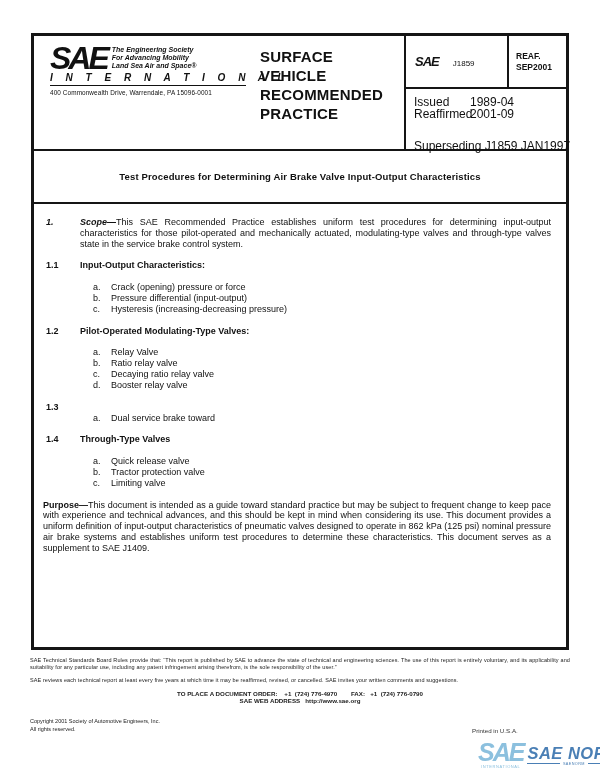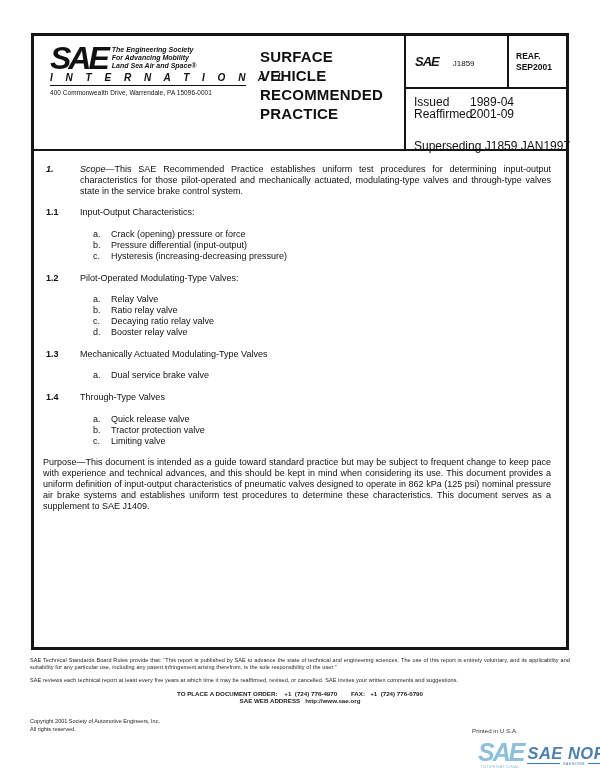--- a/index.html
+++ b/index.html
@@ -36,21 +36,21 @@
   .superseding { margin-top:21px; white-space:nowrap; }
   
   .titlebar { height:53px; border-bottom:2px solid #151515; display:flex; align-items:center;
               justify-content:center; font-weight:bold; font-size:9.5px; letter-spacing:0.15px; flex-shrink:0; }
   
   .docbody { flex:1; padding:13px 15px 0 9px; font-size:9px; line-height:10.8px; }
   .sec { display:flex; margin-bottom:11px; }
   .sec-num { width:37px; flex-shrink:0; font-weight:bold; padding-left:3px; }
   .italic { font-style:italic; }
   .sec-body { flex:1; text-align:justify; }
-  .sec-title { font-weight:normal; }
+  .sec-title { font-weight:bold; }
   .items { margin-top:11px; margin-left:13px; }
   .item { display:flex; }
   .item-letter { width:18px; flex-shrink:0; }
   
   .footer { position:absolute; left:30px; top:657px; width:540px; font-size:5.5px; line-height:7px; color:#222; }
   .disclaimer { text-align:justify; letter-spacing:0.1px; }
   .review { margin-top:6px; white-space:nowrap; letter-spacing:0.1px; }
   .order { margin-top:6px; text-align:center; font-weight:bold; font-size:6.2px; white-space:pre; }
   .web { text-align:center; font-weight:bold; font-size:6.2px; white-space:pre; }
   .copyright-block { margin-top:14px; line-height:7.5px; }
@@ -112,20 +112,21 @@
           </div>
           <div class="issue-row">
             <span class="issue-label">Reaffirmed</span>
             <span>2001-09</span>
           </div>
           <div class="superseding">Superseding J1859 JAN1997</div>
         </div>
       </div>
     </div>
 
+    <div class="titlebar">Test Procedures for Determining Air Brake Valve Input-Output Characteristics</div>
 
     <div class="docbody">
 
       <div class="sec">
         <div class="sec-num italic">1.</div>
         <div class="sec-body"><span class="sec-title italic">Scope—</span><span>This SAE Recommended Practice establishes uniform test procedures for determining input-output characteristics for those pilot-operated and mechanically actuated, modulating-type valves and through-type valves state in the service brake control system.</span></div>
       </div>
 
       <div class="sec">
         <div class="sec-num">1.1</div>
@@ -169,25 +170,24 @@
                 <span class="item-letter">d.</span>
                 <span>Booster relay valve</span>
               </div>
           </div>
         </div>
       </div>
 
       <div class="sec">
         <div class="sec-num">1.3</div>
         <div class="sec-body">
-          <span class="sec-title">Mechanically Actuated Modulating-Type Valves</span>
-          <div class="items">
-            <div class="item">
-                <span class="item-letter">a.</span>
-                <span>Dual service brake valve</span>
+          <div class="items">
+            <div class="item">
+                <span class="item-letter">a.</span>
+                <span>Dual service brake toward</span>
               </div>
           </div>
         </div>
       </div>
 
       <div class="sec">
         <div class="sec-num">1.4</div>
         <div class="sec-body">
           <span class="sec-title">Through-Type Valves</span>
           <div class="items">

